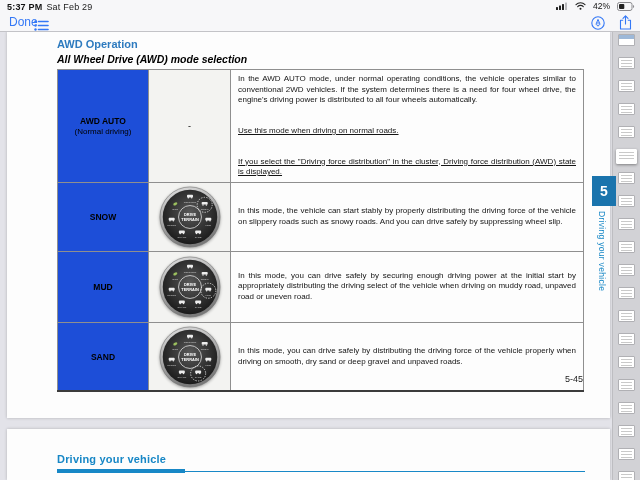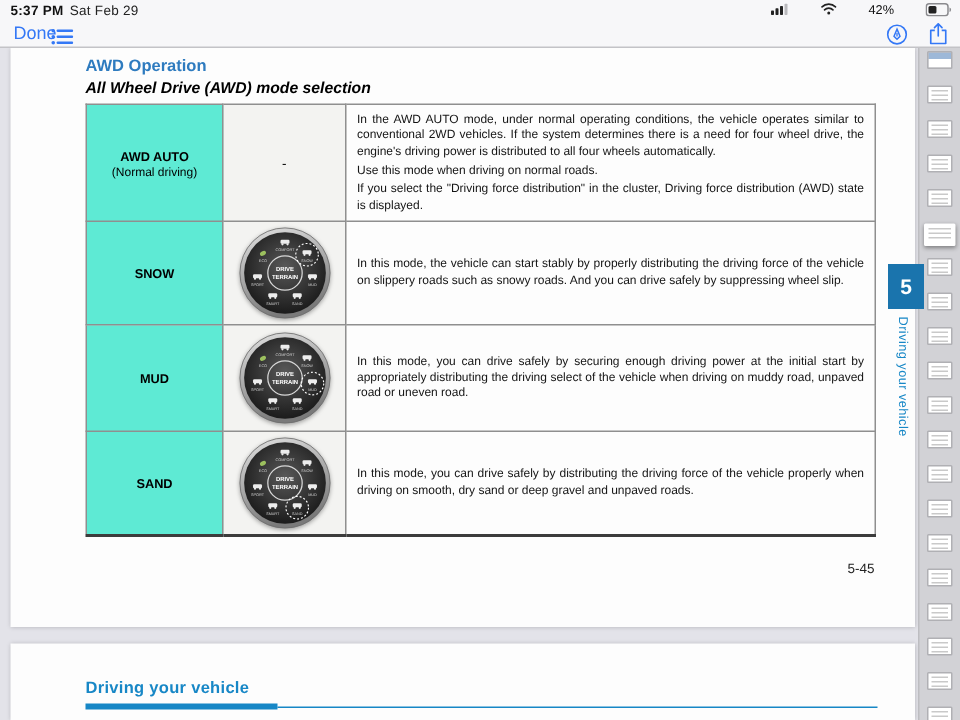--- a/index.html
+++ b/index.html
@@ -4,21 +4,21 @@
 <style>
   * { margin:0; padding:0; box-sizing:border-box; }
   html,body { width:640px; height:480px; overflow:hidden; }
   body { font-family:"Liberation Sans", sans-serif; background:#e3e3e9; position:relative; }
 
   
   .chrome { position:absolute; left:0; top:0; width:640px; height:32px; background:#f7f7f9; border-bottom:1px solid #c3c3c7; z-index:40; }
   .statusbar { position:absolute; left:0; top:0; width:100%; height:13px; font-size:9px; font-weight:bold; color:#111; }
   .status-left { position:absolute; left:7px; top:2px; letter-spacing:.2px; }
   .status-left .date { font-weight:normal; color:#222; margin-left:4px; }
-  .status-right { position:absolute; right:5px; top:1px; display:flex; align-items:center; gap:21px; }
+  .status-right { position:absolute; right:5px; top:1px; display:flex; align-items:center; gap:7px; }
   .status-right .pct { font-size:8.5px; font-weight:normal; color:#111; }
   .navbar { position:absolute; left:0; top:13px; width:100%; height:19px; }
   .done { position:absolute; left:9px; top:2px; font-size:12px; color:#3478f6; }
   .toc-btn { position:absolute; left:34px; top:4px; }
   .nav-title { position:absolute; left:0; right:0; top:3px; text-align:center; font-size:10.5px; font-weight:bold; color:#1a1a1a; }
   .nav-right { position:absolute; right:8px; top:2px; display:flex; gap:14px; align-items:center; }
 
   
   .page { position:absolute; left:7px; width:603px; background:#fdfdfd; box-shadow:0 0 3px rgba(0,0,0,.22); }
   .page1 { top:32px; height:386px; }
@@ -26,25 +26,25 @@
 
   .section-title { position:absolute; left:50px; top:6px; font-size:11px; font-weight:bold; color:#2e7bbf; }
   .subtitle { position:absolute; left:50px; top:21px; font-size:10.5px; font-weight:bold; font-style:italic; color:#000; }
 
   table.awd { position:absolute; left:50px; top:37px; width:526px; border-collapse:collapse; table-layout:fixed; }
   table.awd col.c1 { width:91px; } table.awd col.c2 { width:82px; } table.awd col.c3 { width:353px; }
   table.awd th { background:#d9d9d9; border-top:2px solid #3c3c3c; border-bottom:2px solid #3c3c3c; border-left:1px solid #8f8f8f; border-right:1px solid #8f8f8f; font-size:8.5px; height:15px; color:#000; }
   table.awd th:first-child { border-left:1px solid #8f8f8f; }
   table.awd td { border:1px solid #8f8f8f; vertical-align:middle; }
   table.awd tr:last-child td { border-bottom:2px solid #3c3c3c; }
-  td.mode { text-align:center; font-size:8.5px; font-weight:bold; background:#5eead4; color:#000; }
+  td.mode { text-align:center; font-size:8.5px; font-weight:bold; background:#1d4ed8; color:#000; }
   td.mode .note { font-weight:normal; font-size:8px; margin-top:1px; }
   td.sel { text-align:center; background:#f3f3f1; font-size:9px; }
   td.desc { padding:4px 7px; font-size:8px; line-height:1.33; color:#141414; text-align:justify; }
-  td.desc p + p { margin-top:2px; }
+  td.desc p + p { margin-top:20px;text-decoration:underline; }
   tr.r1 { height:78px; } tr.r2 { height:69px; } tr.r3 { height:71px; } tr.r4 { height:69px; }
   .dial { filter:drop-shadow(0 1.5px 1.5px rgba(0,0,0,.35)); display:block; margin:0 auto; }
   .page-number { position:absolute; right:27px; top:342px; font-size:9px; color:#222; }
 
   
   .chapter-tab { position:absolute; left:592px; top:176px; width:24px; height:30px; background:#1a74ad; color:#fff; font-size:14px; font-weight:bold; display:flex; align-items:center; justify-content:center; z-index:60; }
   .chapter-vtext { position:absolute; left:597px; top:211px; height:130px; writing-mode:vertical-rl; font-size:8.5px; color:#1787c6; letter-spacing:.3px; z-index:60; }
 
   
   .p2-title { position:absolute; left:50px; top:24px; font-size:11px; color:#1787c6; font-weight:bold; letter-spacing:.2px; }

